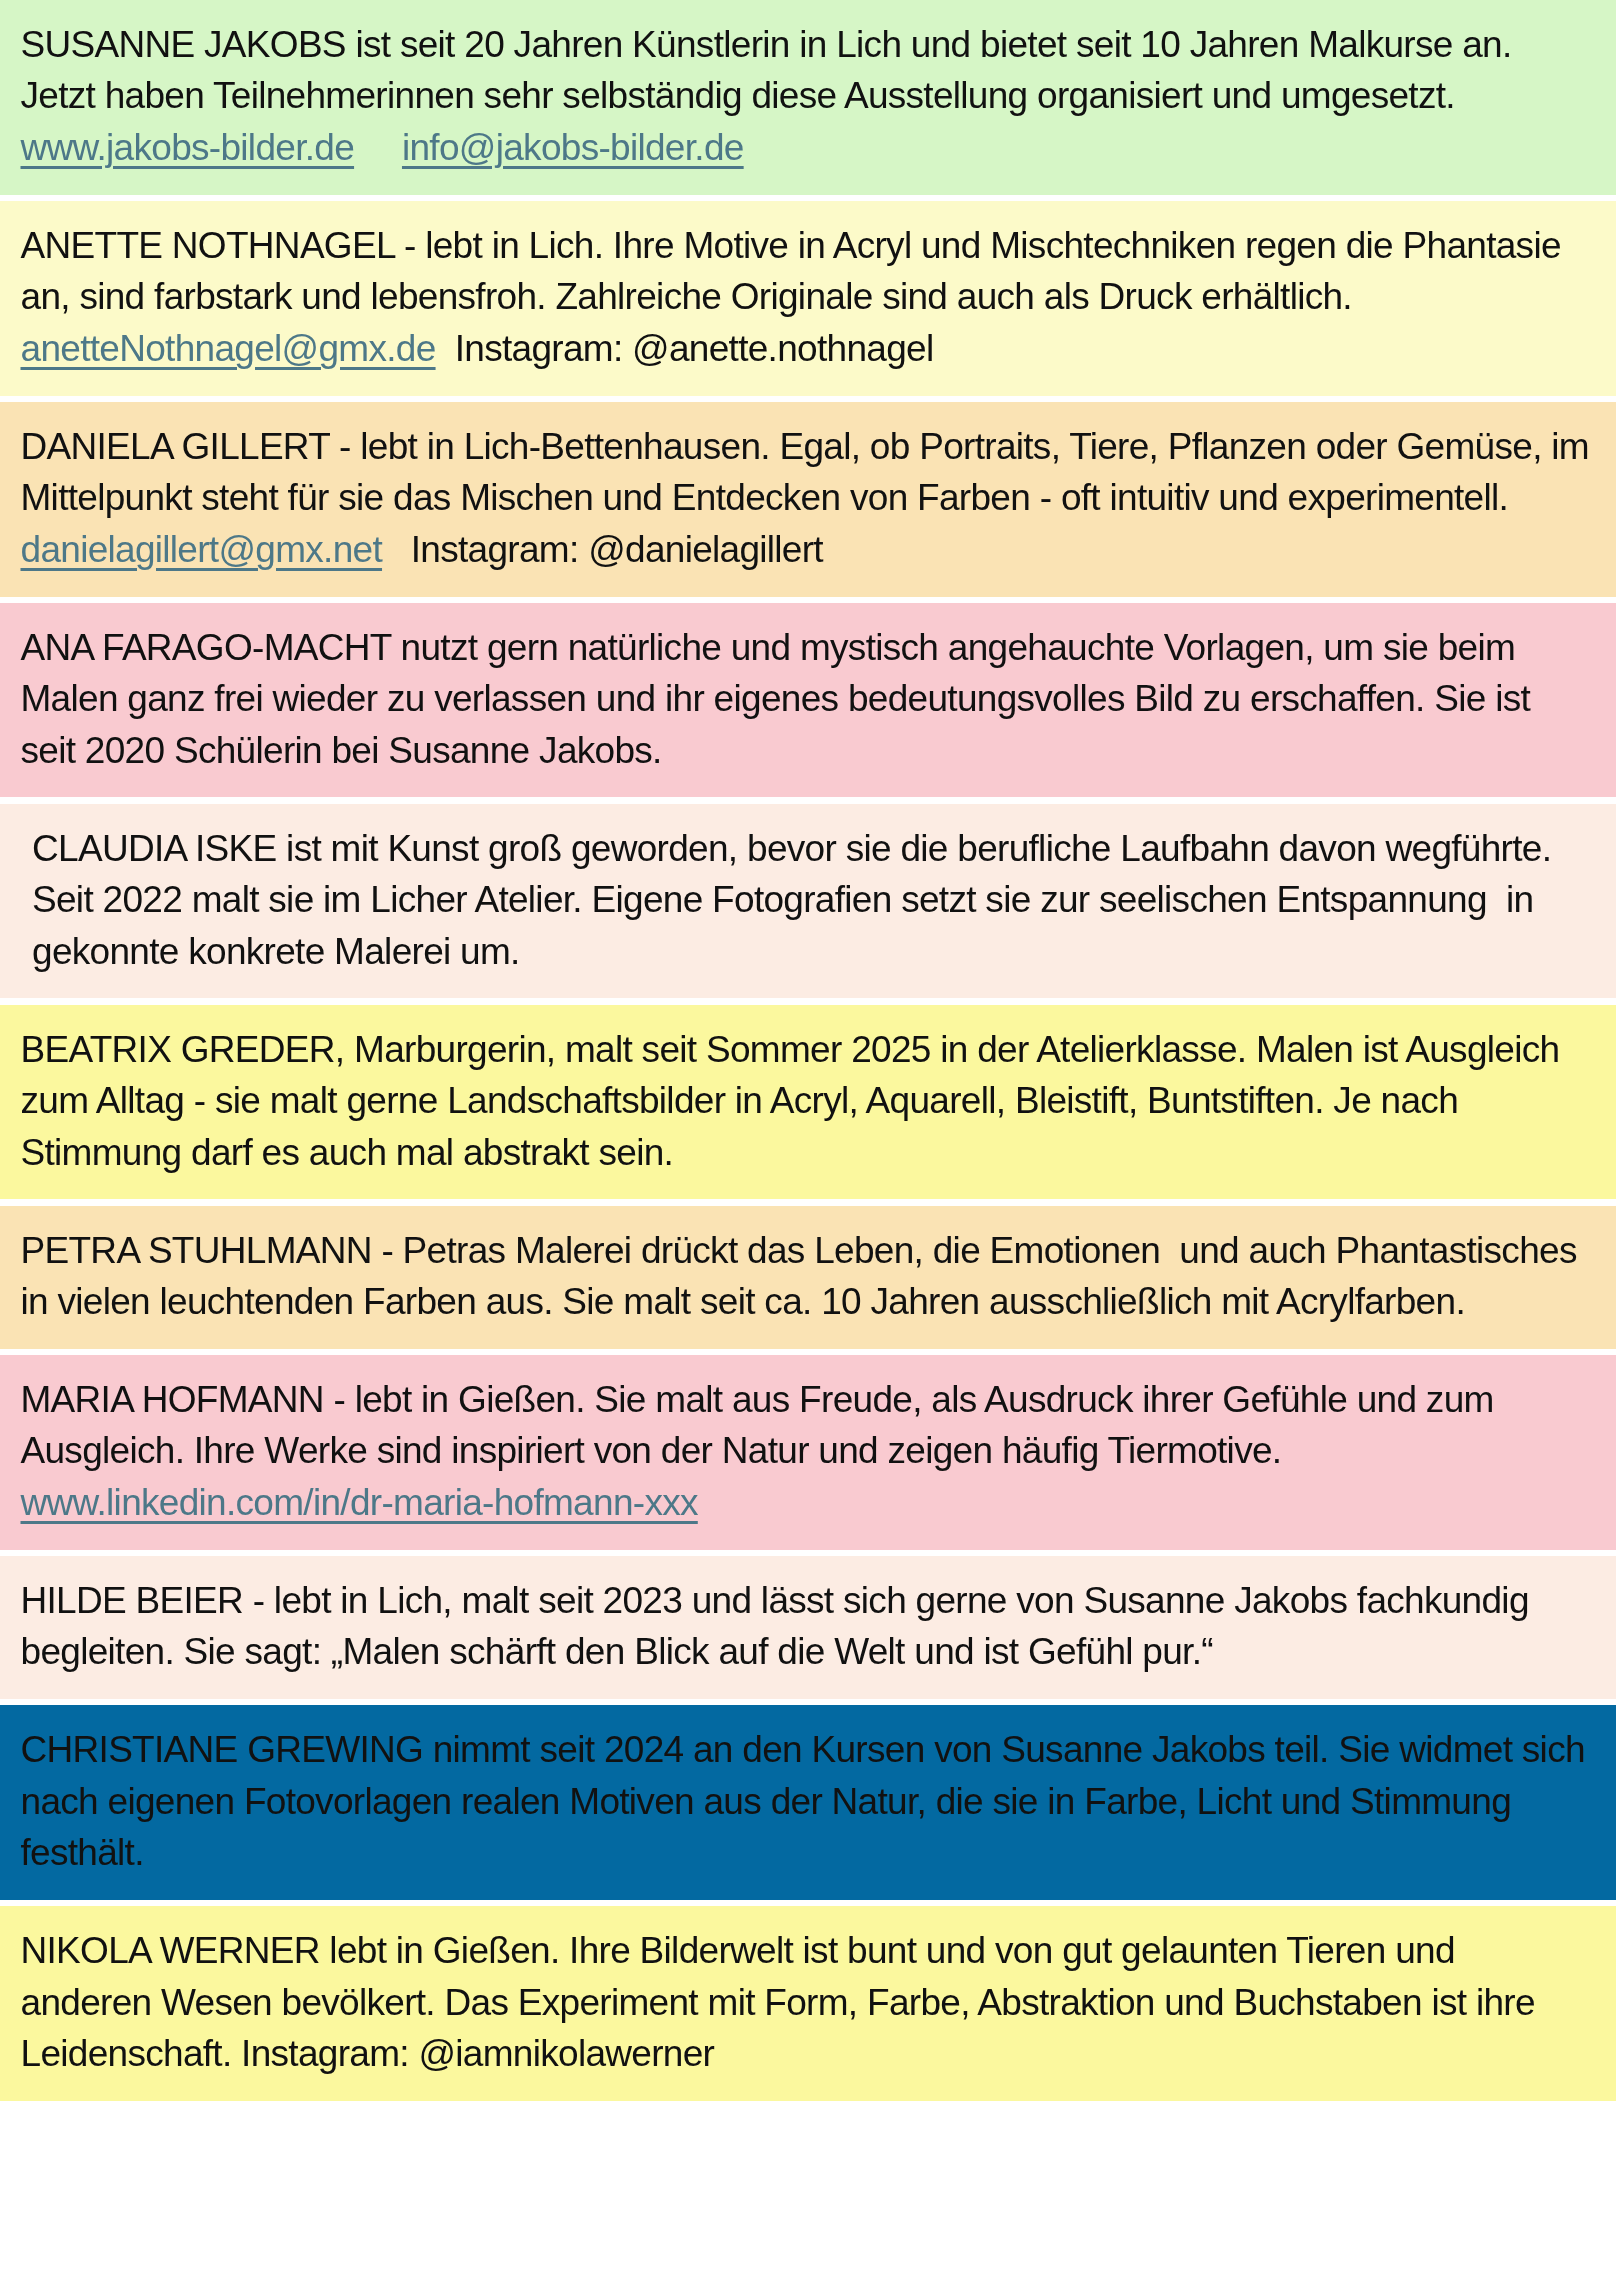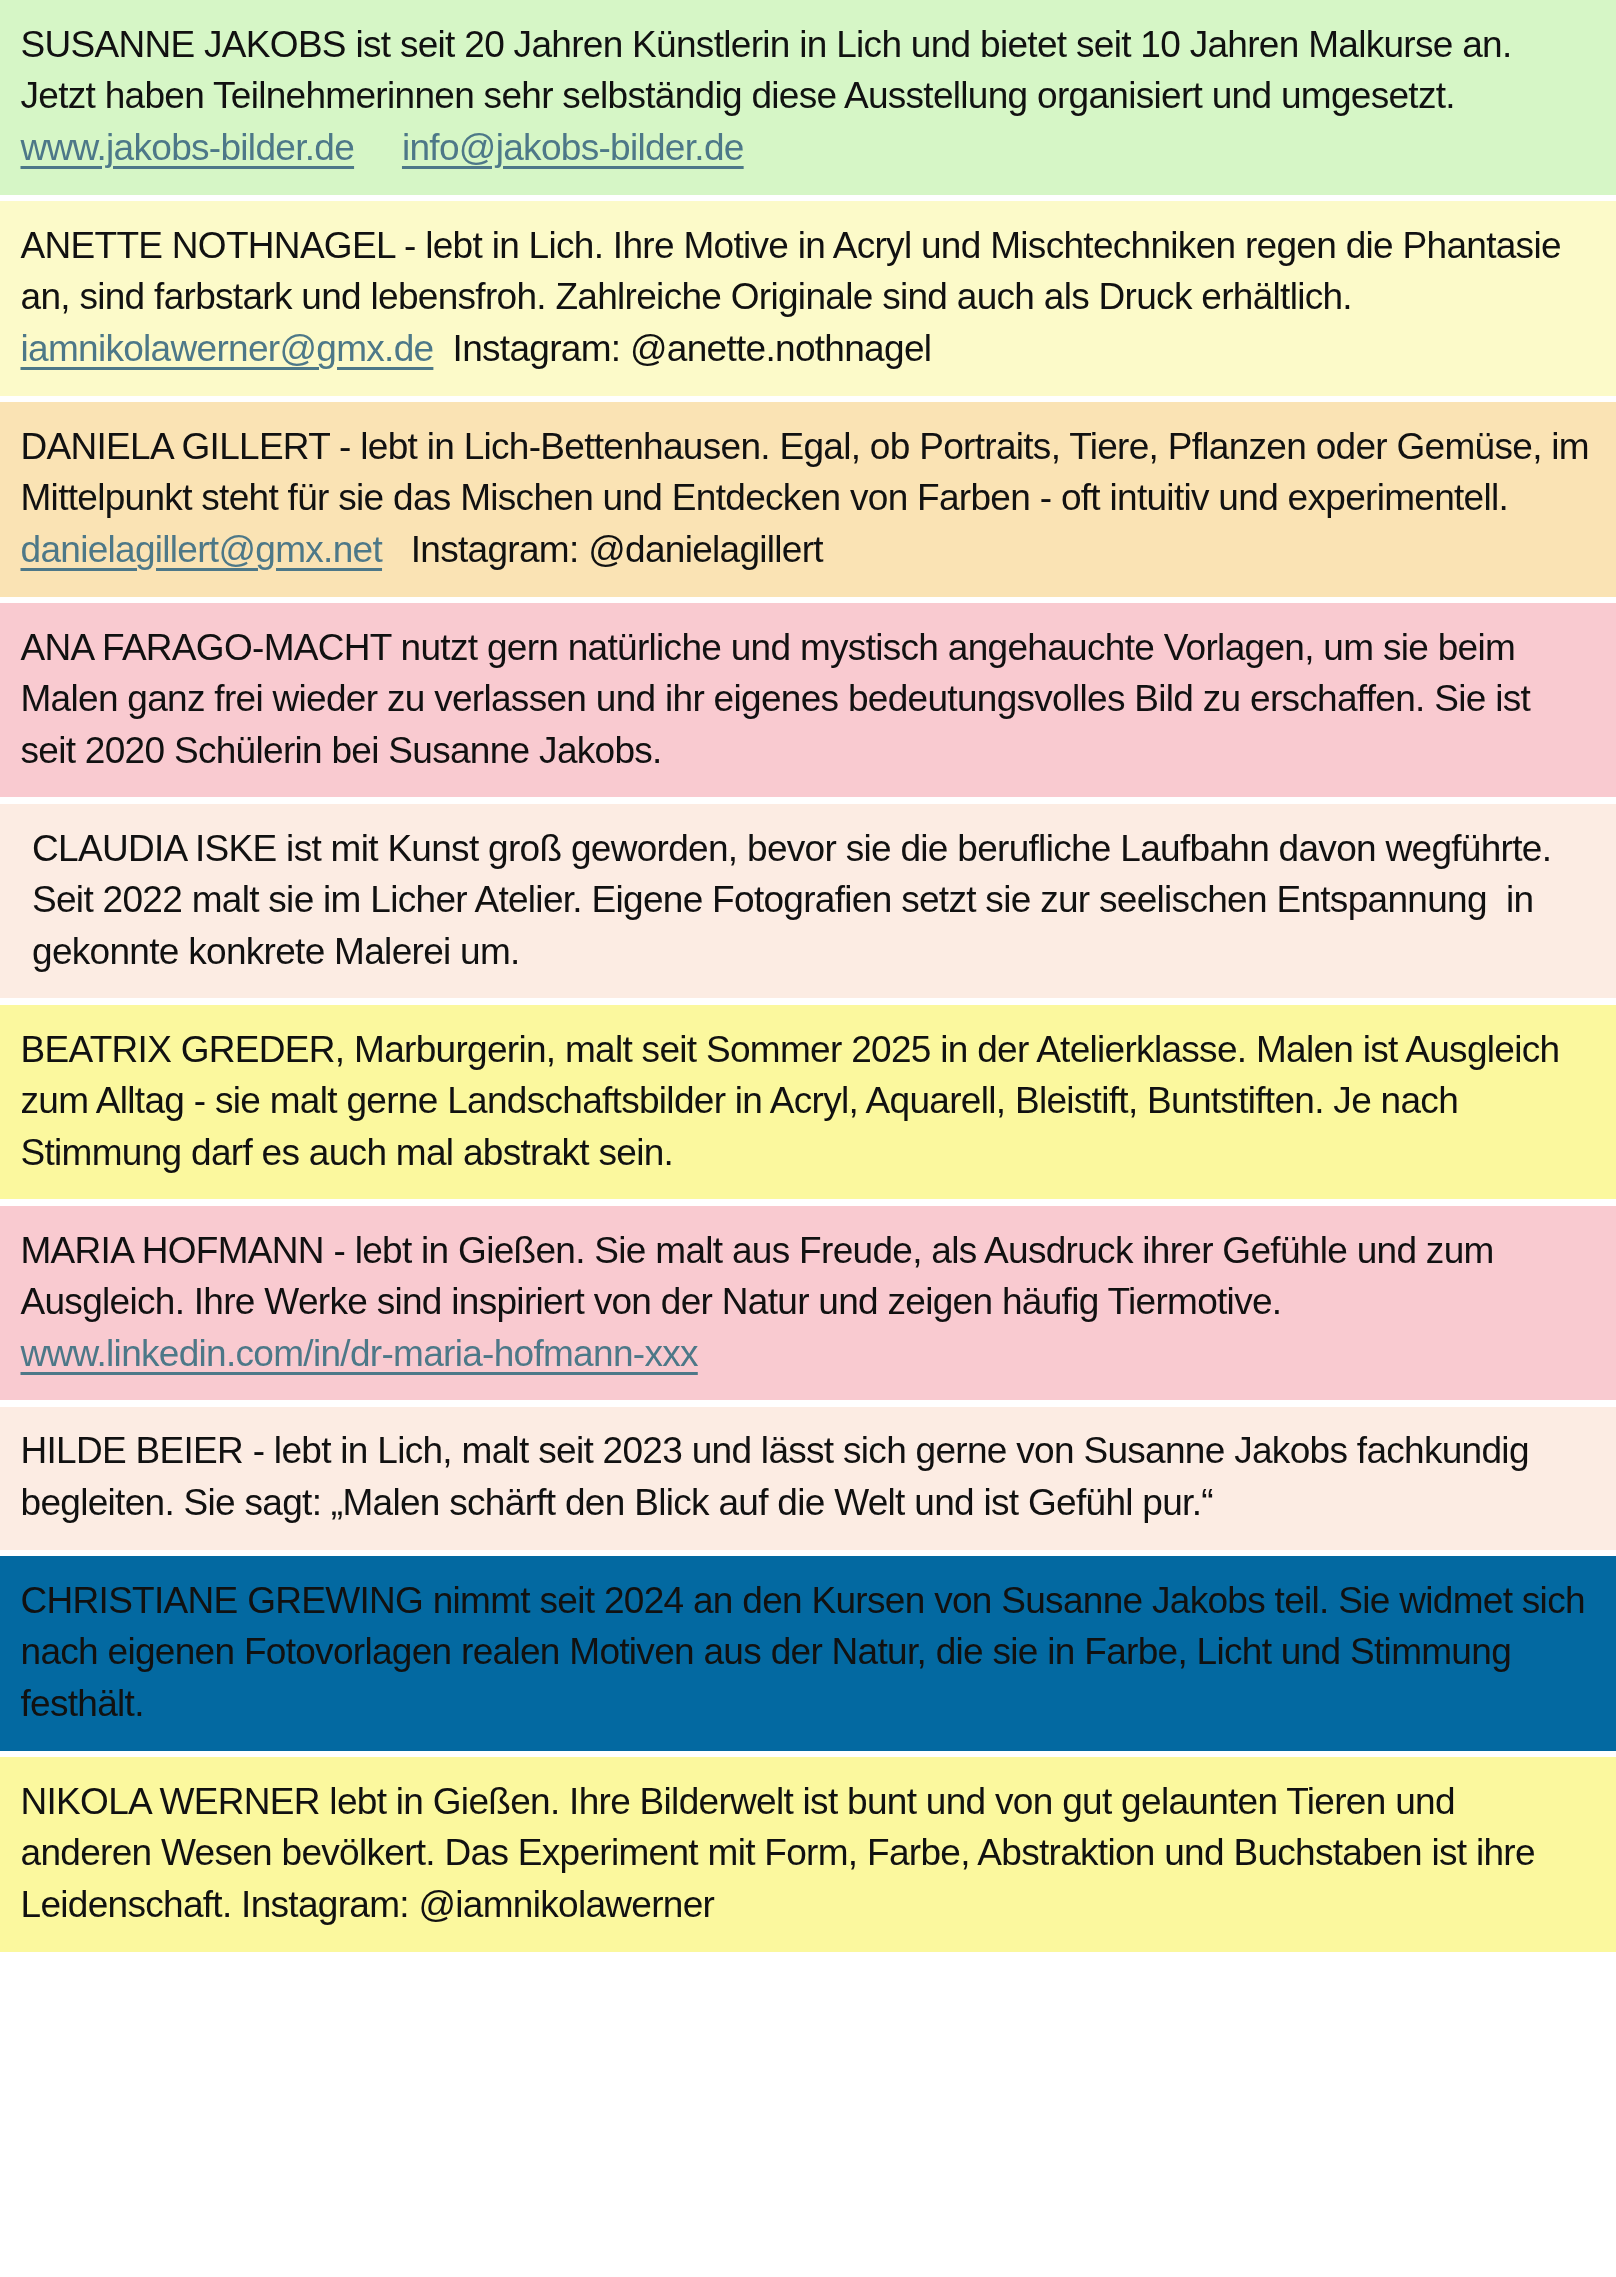--- a/index.html
+++ b/index.html
@@ -43,24 +43,25 @@
     text-underline-offset:6.4px;
     cursor:pointer;
   }
 </style>
 </head>
 <body>
 
 <main class="page">
   <section class="blocks" id="blocks">
       <div class="block" style="background: rgb(214, 246, 198);"><p><span class="seg">SUSANNE JAKOBS ist seit 20 Jahren Künstlerin in Lich und bietet seit 10 Jahren Malkurse an. Jetzt haben Teilnehmerinnen sehr selbständig diese Ausstellung organisiert und umgesetzt. </span><span class="seg link">www.jakobs-bilder.de</span><span class="seg">     </span><span class="seg link">info@jakobs-bilder.de</span></p></div>
-      <div class="block" style="background: rgb(252, 250, 201);"><p><span class="seg">ANETTE NOTHNAGEL - lebt in Lich. Ihre Motive in Acryl und Mischtechniken regen die Phantasie an, sind farbstark und lebensfroh. Zahlreiche Originale sind auch als Druck erhältlich. </span><span class="seg link">iamnikolawerner@gmx.de</span><span class="seg">  Instagram: @anette.nothnagel</span></p></div>
+      <div class="block" style="background: rgb(252, 250, 201);"><p><span class="seg">ANETTE NOTHNAGEL - lebt in Lich. Ihre Motive in Acryl und Mischtechniken regen die Phantasie an, sind farbstark und lebensfroh. Zahlreiche Originale sind auch als Druck erhältlich. </span><span class="seg link">anetteNothnagel@gmx.de</span><span class="seg">  Instagram: @anette.nothnagel</span></p></div>
       <div class="block" style="background: rgb(250, 227, 180);"><p><span class="seg">DANIELA GILLERT - lebt in Lich-Bettenhausen. Egal, ob Portraits, Tiere, Pflanzen oder Gemüse, im Mittelpunkt steht für sie das Mischen und Entdecken von Farben - oft intuitiv und experimentell. </span><span class="seg link">danielagillert@gmx.net</span><span class="seg">   Instagram: @danielagillert</span></p></div>
       <div class="block" style="background: rgb(249, 202, 208);"><p><span class="seg">ANA FARAGO-MACHT nutzt gern natürliche und mystisch angehauchte Vorlagen, um sie beim Malen ganz frei wieder zu verlassen und ihr eigenes bedeutungsvolles Bild zu erschaffen. Sie ist seit 2020 Schülerin bei Susanne Jakobs.</span></p></div>
       <div class="block" style="background: rgb(252, 236, 227); padding-left: 28px;"><p><span class="seg">CLAUDIA ISKE ist mit Kunst groß geworden, bevor sie die berufliche Laufbahn davon wegführte. Seit 2022 malt sie im Licher Atelier. Eigene Fotografien setzt sie zur seelischen Entspannung  in gekonnte konkrete Malerei um.</span></p></div>
       <div class="block" style="background: rgb(251, 248, 158);"><p><span class="seg">BEATRIX GREDER, Marburgerin, malt seit Sommer 2025 in der Atelierklasse. Malen ist Ausgleich zum Alltag - sie malt gerne Landschaftsbilder in Acryl, Aquarell, Bleistift, Buntstiften. Je nach Stimmung darf es auch mal abstrakt sein.</span></p></div>
+      <div class="block" style="background: rgb(250, 227, 180);"><p><span class="seg">PETRA STUHLMANN - Petras Malerei drückt das Leben, die Emotionen  und auch Phantastisches in vielen leuchtenden Farben aus. Sie malt seit ca. 10 Jahren ausschließlich mit Acrylfarben.</span></p></div>
       <div class="block" style="background: rgb(249, 202, 208);"><p><span class="seg">MARIA HOFMANN - lebt in Gießen. Sie malt aus Freude, als Ausdruck ihrer Gefühle und zum Ausgleich. Ihre Werke sind inspiriert von der Natur und zeigen häufig Tiermotive. </span><span class="seg link">www.linkedin.com/in/dr-maria-hofmann-xxx</span></p></div>
       <div class="block" style="background: rgb(252, 236, 227);"><p><span class="seg">HILDE BEIER - lebt in Lich, malt seit 2023 und lässt sich gerne von Susanne Jakobs fachkundig begleiten. Sie sagt: „Malen schärft den Blick auf die Welt und ist Gefühl pur.“</span></p></div>
       <div class="block" style="background: #0369a1;"><p><span class="seg">CHRISTIANE GREWING nimmt seit 2024 an den Kursen von Susanne Jakobs teil. Sie widmet sich nach eigenen Fotovorlagen realen Motiven aus der Natur, die sie in Farbe, Licht und Stimmung festhält.</span></p></div>
       <div class="block" style="background: rgb(251, 248, 158);"><p><span class="seg">NIKOLA WERNER lebt in Gießen. Ihre Bilderwelt ist bunt und von gut gelaunten Tieren und anderen Wesen bevölkert. Das Experiment mit Form, Farbe, Abstraktion und Buchstaben ist ihre Leidenschaft. Instagram: @iamnikolawerner</span></p></div>
     </section>
 </main>
 
 
 </body></html>

